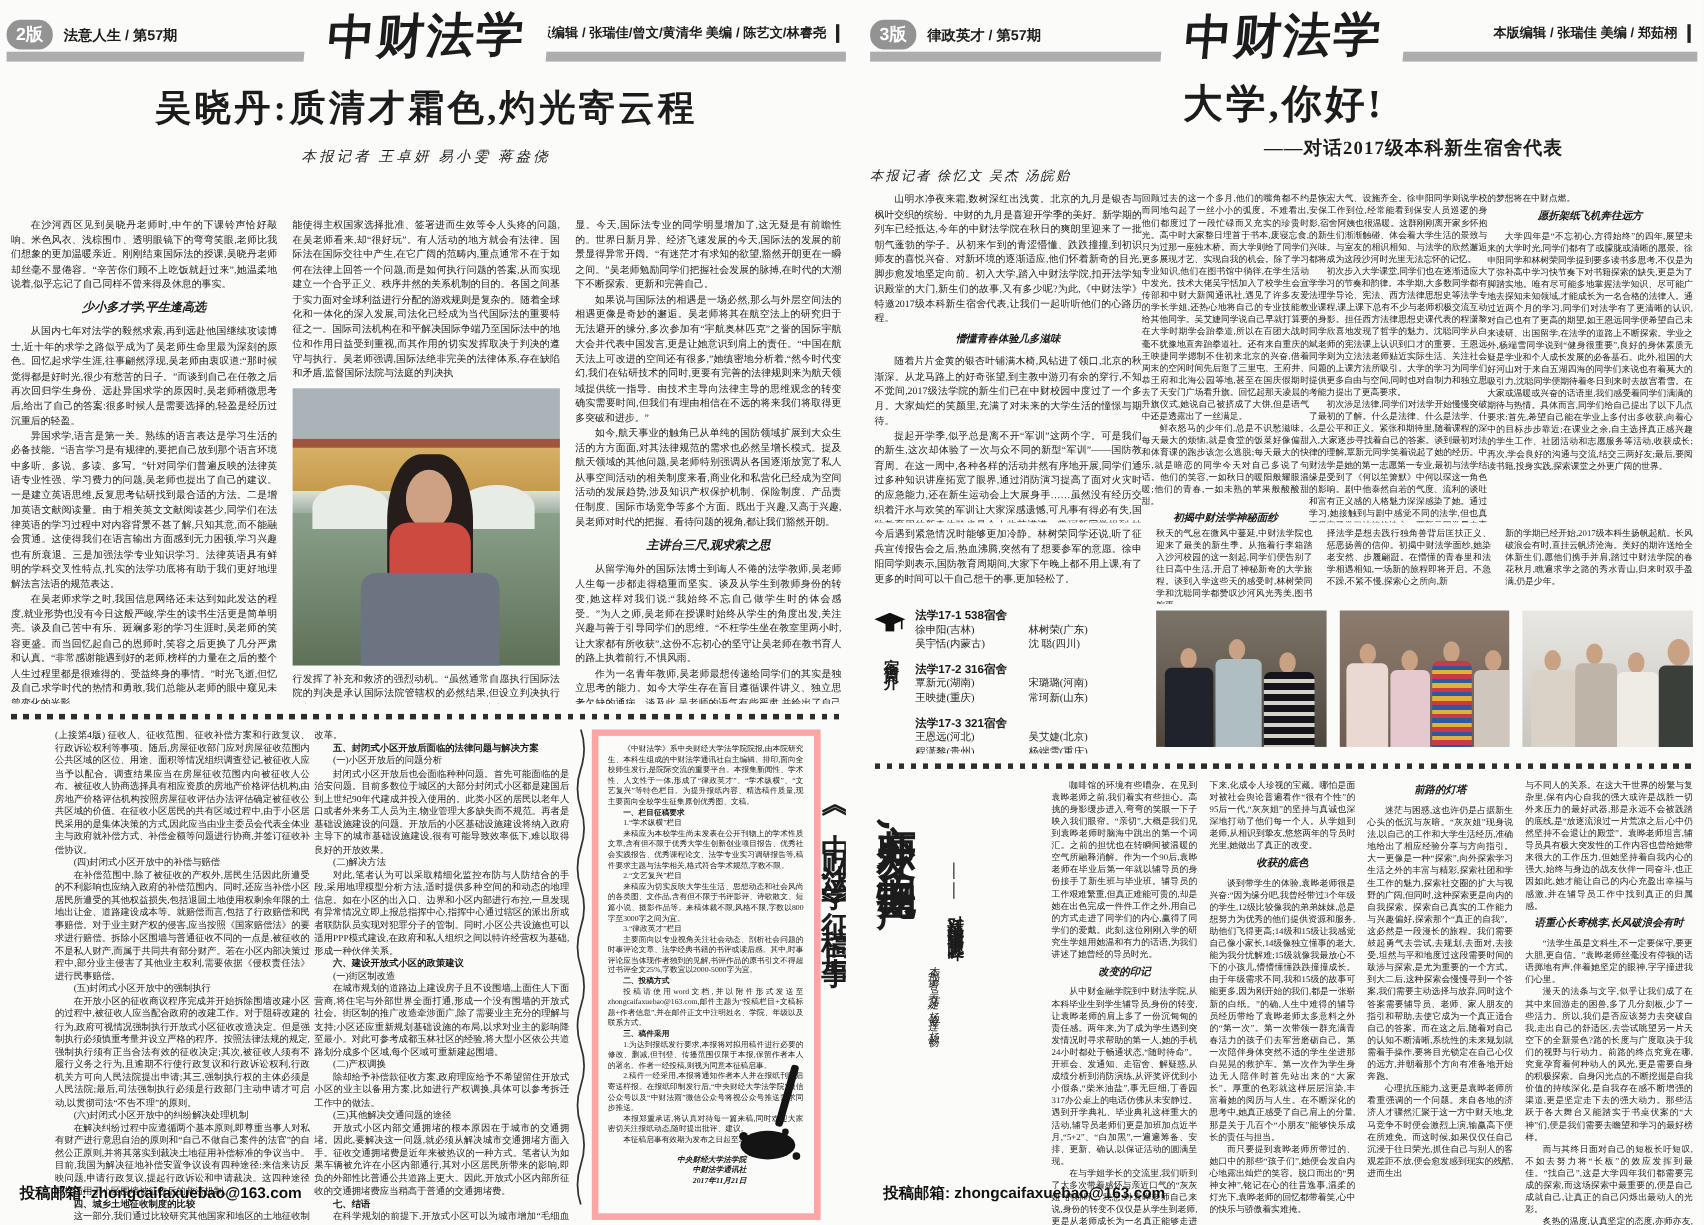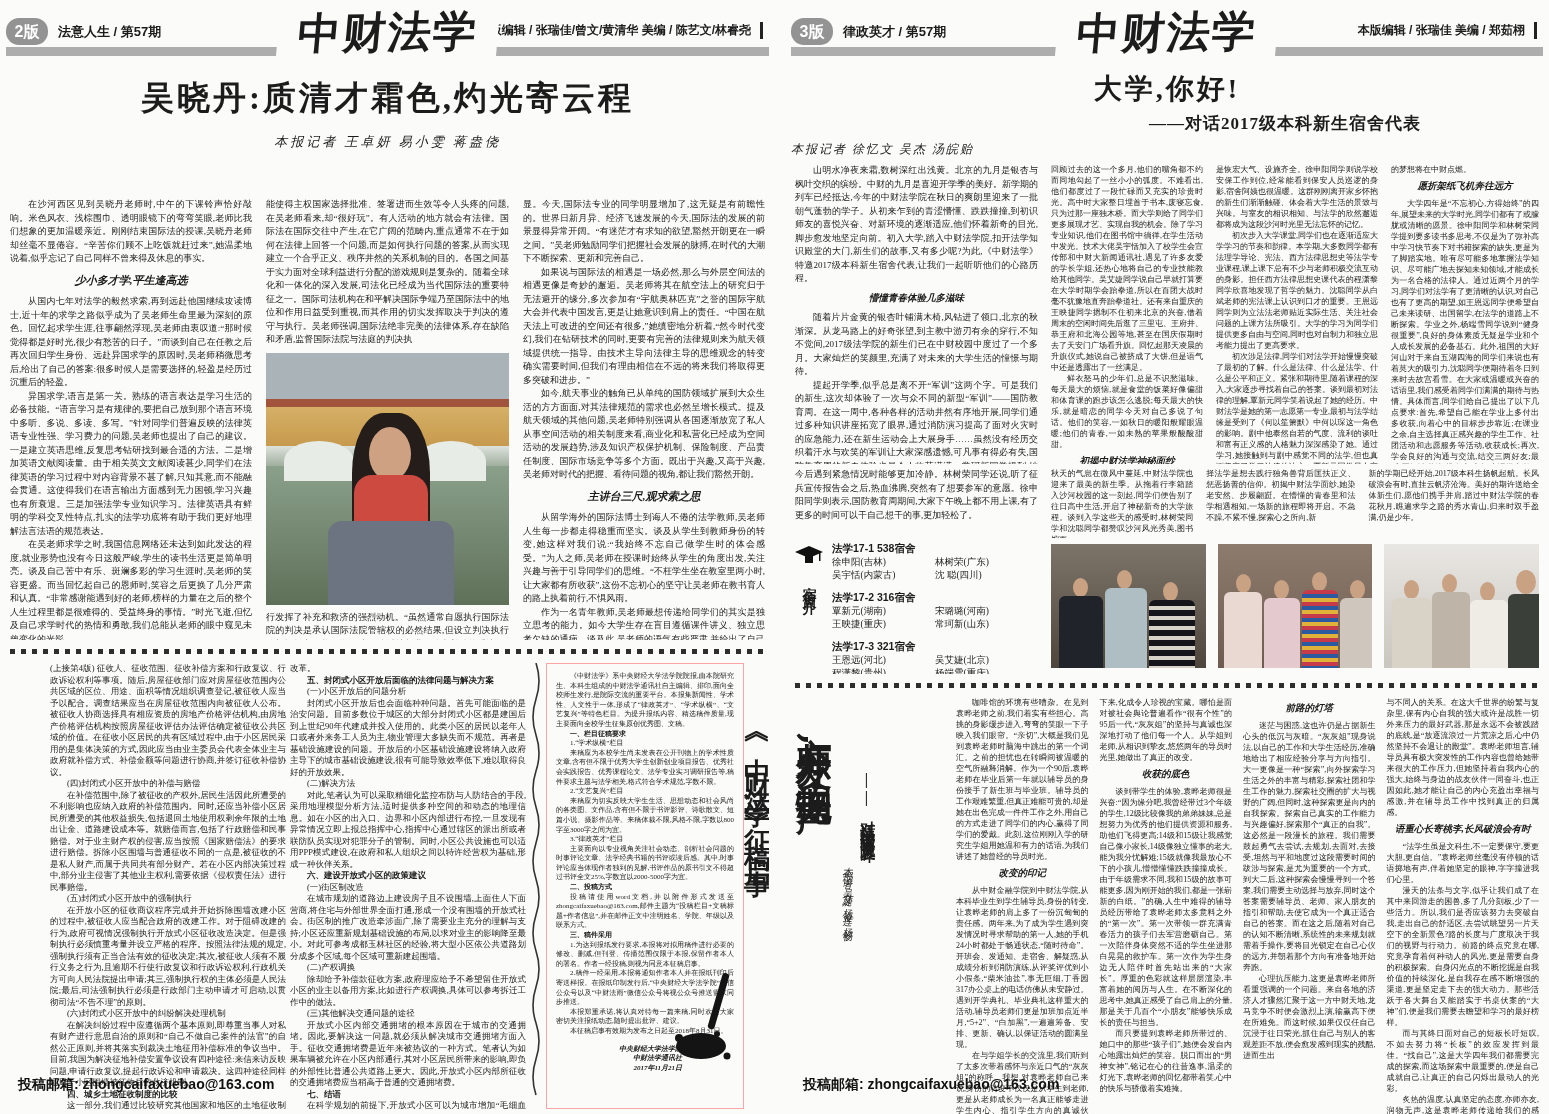--- a/index.html
+++ b/index.html
@@ -19,21 +19,21 @@
   .sect{position:absolute;left:52px;top:17px;font-weight:bold;font-size:13px;
         font-family:"Liberation Sans",sans-serif;}
   .mast{position:absolute;left:50%;top:-2px;transform:translateX(-50%) skewX(-6deg) rotate(-1deg);
         background:#fbfbf9;padding:0 20px;font-size:43px;font-weight:bold;z-index:2;
         letter-spacing:2px;font-family:"DejaVu Serif",serif;}
   .eds{position:absolute;right:6px;top:16px;font-size:12px;font-weight:bold;
        font-family:"Liberation Sans",sans-serif;border-right:3px solid #222;padding-right:9px;}
 
   
   .h1line{text-align:center;font-size:33px;font-weight:bold;letter-spacing:3px;margin-top:16px;}
-  .h1line3{text-align:center;font-size:28px;font-weight:bold;letter-spacing:3px;margin-top:10px;}
+  .h1line3{text-align:center;font-size:36px;font-weight:bold;letter-spacing:3px;margin-top:10px;}
   .sub3{text-align:center;font-size:17px;font-weight:bold;letter-spacing:1px;
         transform:translateX(118px);margin-top:4px;}
   .byline{text-align:center;font-style:italic;font-size:13px;margin:12px 0 8px;letter-spacing:3px;}
   .byline3{font-style:italic;font-size:12px;margin:6px 0 6px;letter-spacing:2px;}
 
   
   .blk-p,.blk-sec,.blk-bold{text-indent:2em;text-align:justify;}
   .blk-lead{text-align:justify;}
   .blk-bold{font-weight:bold;}
   .blk-sub{text-align:center;font-style:italic;font-weight:bold;margin:8px 0;}
@@ -58,30 +58,30 @@
   .ph-hair{position:absolute;left:86px;top:60px;width:78px;height:150px;background:#241d19;border-radius:40% 40% 30% 30%;}
   .ph-face{position:absolute;left:103px;top:74px;width:42px;height:54px;background:#cfa183;border-radius:50%;}
   .ph-scarf{position:absolute;left:88px;top:122px;width:74px;height:70px;background:#cd4a40;border-radius:18px;}
   .ph-coat{position:absolute;left:62px;top:168px;width:126px;height:90px;background:#6b7480;border-radius:14px 14px 0 0;}
 
   
   .p2bot{display:flex;gap:4px;height:446px;overflow:hidden;padding:0 4px;margin-left:40px;}
   .c236{width:236px;}
   .wavy{flex:0 0 12px;}
   .narea{flex:1;display:flex;gap:6px;}
-  .nbox{border:1px solid #fca5a5;padding:8px 9px;width:178px;position:relative;
+  .nbox{border:6px solid #fca5a5;padding:8px 9px;width:178px;position:relative;
         font-size:7px;line-height:9.6px;overflow:hidden;}
   .nbox .blk-p,.nbox .blk-sec,.nbox .blk-bold{text-indent:2em;}
   .nsign{text-align:right;font-style:italic;font-weight:bold;margin-top:8px;padding-right:52px;}
   .brush{position:absolute;right:2px;bottom:40px;}
   .ntitle{writing-mode:vertical-rl;font-size:27px;font-weight:bold;letter-spacing:14px;
           margin:60px 0 0 2px;font-family:"DejaVu Serif",serif;}
 
   
-  .p3r1{display:grid;grid-template-columns:243px 152px 162px 1fr;gap:13px;height:300px;
+  .p3r1{display:grid;grid-template-columns:243px 152px 162px 1fr;height:300px;
         overflow:hidden;padding:0 4px;}
   .p3r2{display:flex;gap:13px;height:206px;overflow:hidden;padding:0 4px;margin-top:4px;}
   .p3r2L{width:243px;}
   .cont1{height:64px;overflow:hidden;}
   .p3r2R{flex:1;display:flex;flex-direction:column;}
   .minis{display:grid;grid-template-columns:1fr 1.05fr 1.2fr;gap:13px;height:70px;overflow:hidden;}
   .photos{display:flex;gap:12px;height:124px;margin-top:6px;}
   .p3ph{flex:1;position:relative;overflow:hidden;}
   .fc{position:absolute;width:15px;height:19px;border-radius:50%;background:#c9a183;}
   .bod{position:absolute;border-radius:6px 6px 0 0;}

